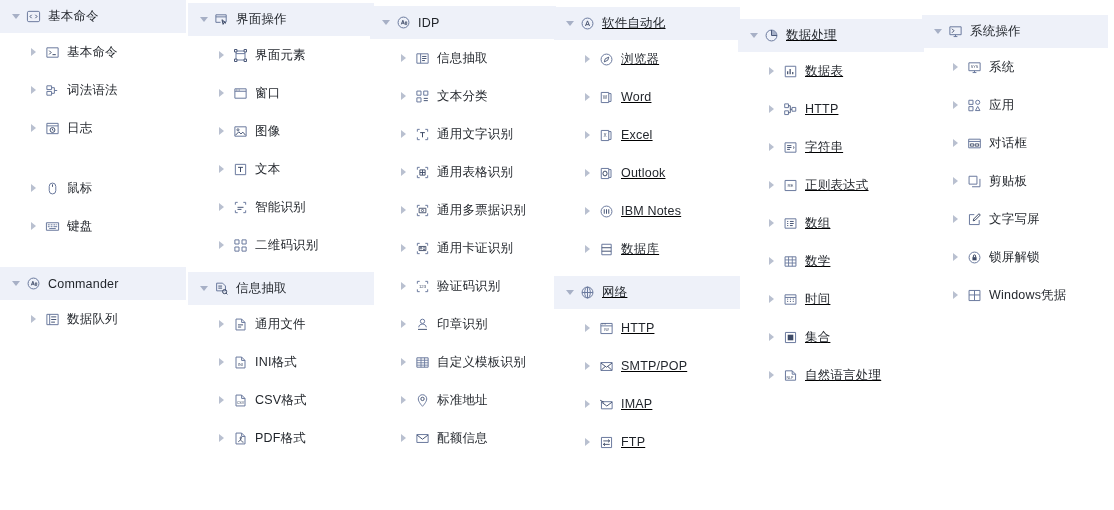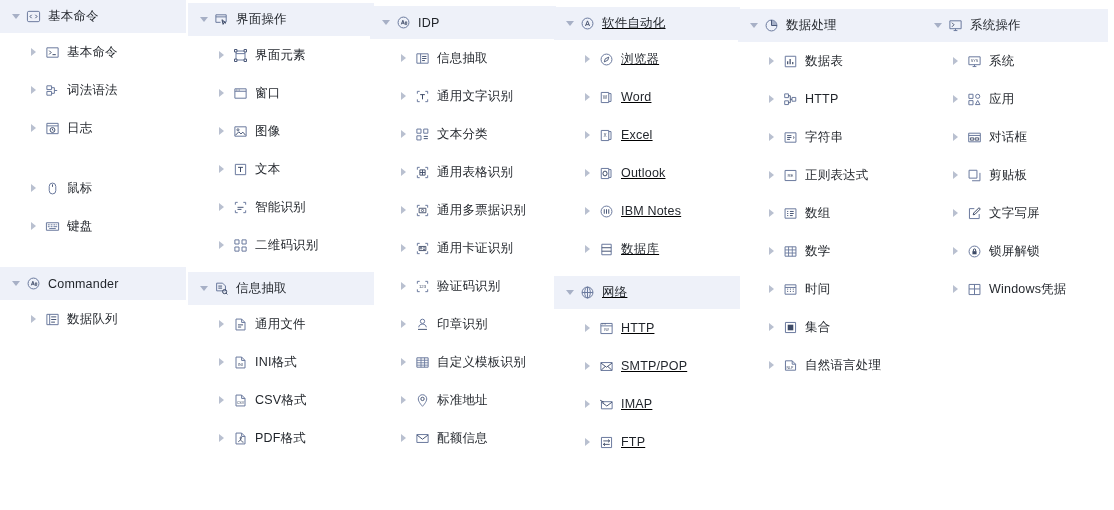--- a/index.html
+++ b/index.html
@@ -431,47 +431,47 @@
             </svg>
         </span>
         <span class="label">信息抽取</span>
       </div>
       <div class="leaf">
         <span class="caret">
             <i class="caret-right"></i>
           </span>
         <span class="glyph">
           <svg class="ic" width="15" height="15" viewBox="0 0 16 16">
-              <path d="M2.5 5V2.5H5M11 2.5h2.5V5M13.5 11v2.5H11M5 13.5H2.5V11" fill="none" stroke="#6b7a9e" stroke-width="1"></path>
-              <path d="M5.5 6h5M8 6v5" stroke="#3d4a66" stroke-width="1"></path>
-            </svg>
-        </span>
-        <span class="label">通用文字识别</span>
-      </div>
-      <div class="leaf">
-        <span class="caret">
-            <i class="caret-right"></i>
-          </span>
-        <span class="glyph">
-          <svg class="ic" width="15" height="15" viewBox="0 0 16 16">
               <rect x="2" y="2.2" width="4.4" height="4.4" fill="none" stroke="#6b7a9e" stroke-width="1"></rect>
               <rect x="9.3" y="2.2" width="4.4" height="4.4" fill="none" stroke="#6b7a9e" stroke-width="1"></rect>
               <rect x="2" y="9.4" width="4.4" height="4.4" fill="none" stroke="#6b7a9e" stroke-width="1"></rect>
               <path d="M9.3 10h4.4M9.3 12.4h4.4" stroke="#4a5878" stroke-width="1"></path>
             </svg>
         </span>
         <span class="label">文本分类</span>
       </div>
       <div class="leaf">
         <span class="caret">
             <i class="caret-right"></i>
           </span>
         <span class="glyph">
           <svg class="ic" width="15" height="15" viewBox="0 0 16 16">
               <path d="M2.5 5V2.5H5M11 2.5h2.5V5M13.5 11v2.5H11M5 13.5H2.5V11" fill="none" stroke="#6b7a9e" stroke-width="1"></path>
+              <path d="M5.5 6h5M8 6v5" stroke="#3d4a66" stroke-width="1"></path>
+            </svg>
+        </span>
+        <span class="label">通用文字识别</span>
+      </div>
+      <div class="leaf">
+        <span class="caret">
+            <i class="caret-right"></i>
+          </span>
+        <span class="glyph">
+          <svg class="ic" width="15" height="15" viewBox="0 0 16 16">
+              <path d="M2.5 5V2.5H5M11 2.5h2.5V5M13.5 11v2.5H11M5 13.5H2.5V11" fill="none" stroke="#6b7a9e" stroke-width="1"></path>
               <rect x="5.2" y="5.2" width="5.6" height="5.6" fill="none" stroke="#3d4a66" stroke-width=".9"></rect>
               <path d="M8 5.2v5.6M5.2 8h5.6" stroke="#3d4a66" stroke-width=".9"></path>
             </svg>
         </span>
         <span class="label">通用表格识别</span>
       </div>
       <div class="leaf">
         <span class="caret">
             <i class="caret-right"></i>
           </span>
@@ -717,21 +717,21 @@
           <svg class="ic" width="15" height="15" viewBox="0 0 16 16">
               <rect x="2.6" y="2.6" width="10.8" height="10.8" fill="none" stroke="#6b7a9e" stroke-width="1"></rect>
               <path d="M4.6 6.3h6.8M9.6 4.8l1.8 1.5-1.8 1.5M11.4 10h-6.8M6.4 8.5 4.6 10l1.8 1.5" fill="none" stroke="#3d4a66" stroke-width=".9"></path>
             </svg>
         </span>
         <span class="label">FTP</span>
       </div>
     </div>
   </div>
 
-  <div class="column col-4" style="padding-top:9px;">
+  <div class="column col-4" style="padding-top:19px;text-decoration:underline;">
     <div class="group">
       <div class="group-header">
         <span class="caret">
             <i class="caret-down"></i>
           </span>
         <span class="glyph">
           <svg class="ic" width="15" height="15" viewBox="0 0 16 16">
               <circle cx="8" cy="8" r="5.8" fill="none" stroke="#6b7a9e" stroke-width="1"></circle>
               <path d="M8 8V2.2A5.8 5.8 0 0 1 13.8 8z" fill="#8e9bb8" stroke="none" opacity=".75"></path>
               <path d="M8 2.2V8h5.8" fill="none" stroke="#4a5878" stroke-width="1"></path>
@@ -848,21 +848,21 @@
               <path d="M2.6 3h7.2l3.6 3.6v6.4H2.6z" fill="none" stroke="#6b7a9e" stroke-width="1"></path>
               <path d="M9.8 3v3.6h3.6" fill="none" stroke="#6b7a9e" stroke-width="1"></path>
               <text x="7.4" y="11.4" font-size="3.8" text-anchor="middle" fill="#3d4a66" font-family="Liberation Sans, sans-serif">NLP</text>
             </svg>
         </span>
         <span class="label">自然语言处理</span>
       </div>
     </div>
   </div>
 
-  <div class="column col-5" style="padding-top:9px;">
+  <div class="column col-5" style="padding-top:15px;">
     <div class="group">
       <div class="group-header">
         <span class="caret">
             <i class="caret-down"></i>
           </span>
         <span class="glyph">
           <svg class="ic" width="15" height="15" viewBox="0 0 16 16">
               <rect x="2" y="3" width="12" height="8.4" fill="none" stroke="#6b7a9e" stroke-width="1"></rect>
               <path d="M6 13.4h4" stroke="#6b7a9e" stroke-width="1"></path>
               <path d="M8 11.4v2" stroke="#6b7a9e" stroke-width="1"></path>

